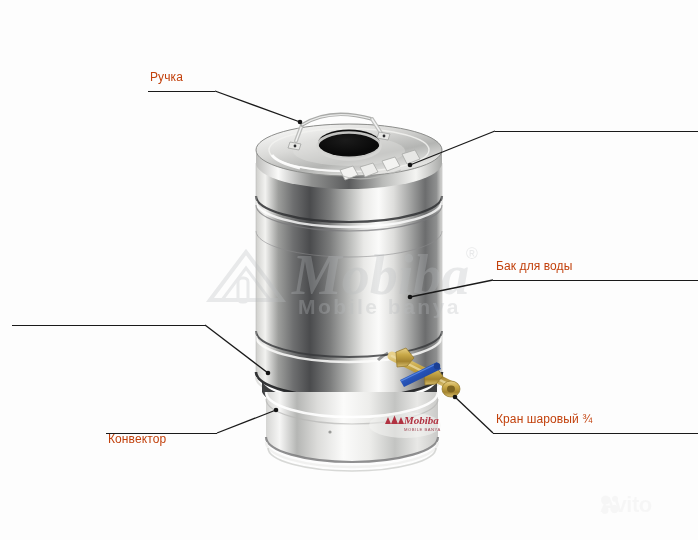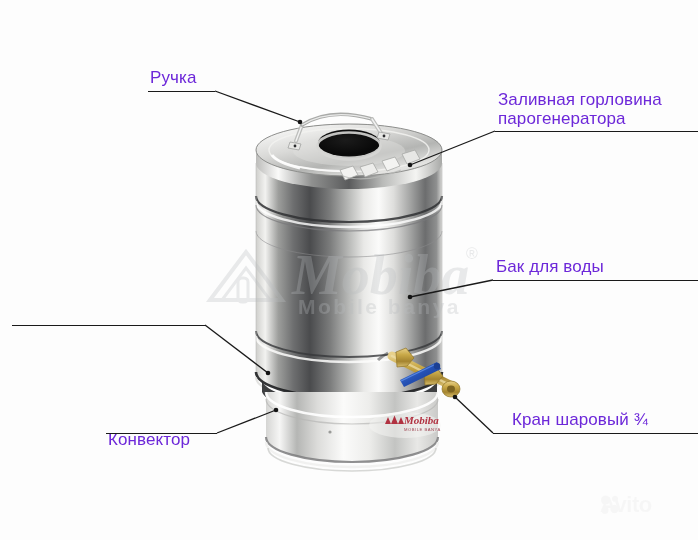--- a/index.html
+++ b/index.html
@@ -8,22 +8,22 @@
     background:#fdfdfd;
     font-family:"Liberation Sans", sans-serif;
     overflow:hidden;
     position:relative;
   }
   #stage{position:absolute;left:0;top:0;width:698px;height:540px;}
   #stage svg{position:absolute;left:0;top:0;}
 
   .callout{
     position:absolute;
-    color:#6d28d9;
-    font-size:17px;
+    color:#c2410c;
+    font-size:12px;
     line-height:19px;
     white-space:pre-line;
     letter-spacing:.1px;
   }
   .callout.r{text-align:left;}
 
   .ul{
     position:absolute;
     height:0;
     border-top:1.4px solid #1a1a1a;
@@ -253,28 +253,26 @@
       <circle cx="410" cy="297" r="2.3"></circle>
       <circle cx="455" cy="397" r="2.3"></circle>
       <circle cx="268" cy="373" r="2.3"></circle>
       <circle cx="276" cy="410" r="2.3"></circle>
     </g>
   </svg>
 
   <div class="callout" style="left:150px;top:68px;">Ручка</div>
   <div class="ul" style="left:148px;top:91px;width:67px;"></div>
 
-  <div class="callout r" style="left:498px;top:90px;">Заливная горловина
-парогенератора</div>
   <div class="ul" style="left:495px;top:131px;width:203px;"></div>
 
   <div class="callout r" style="left:496px;top:257px;text-align:center;">Бак для воды</div>
   <div class="ul" style="left:493px;top:280px;width:205px;"></div>
 
-  <div class="callout r" style="left:496px;top:410px;margin-left:16px;">Кран шаровый ¾</div>
+  <div class="callout r" style="left:496px;top:410px;">Кран шаровый ¾</div>
   <div class="ul" style="left:493px;top:433px;width:205px;"></div>
 
   <div class="ul" style="left:12px;top:325px;width:193px;"></div>
 
   <div class="callout" style="left:108px;top:410px;margin-top:20px;">Конвектор</div>
   <div class="ul" style="left:106px;top:433px;width:111px;"></div>
 
   <div class="avito">
     <svg width="22" height="22" viewBox="0 0 22 22">
       <circle cx="5.5" cy="6" r="4.6" fill="#f2f2f2"></circle>

